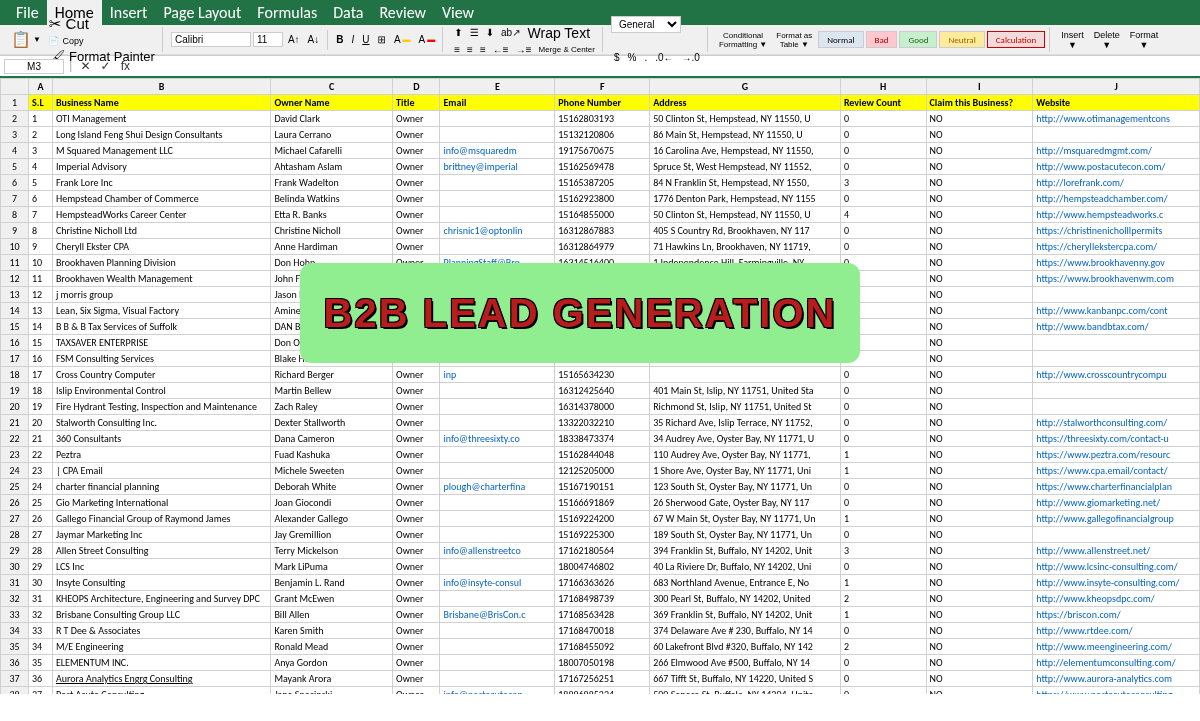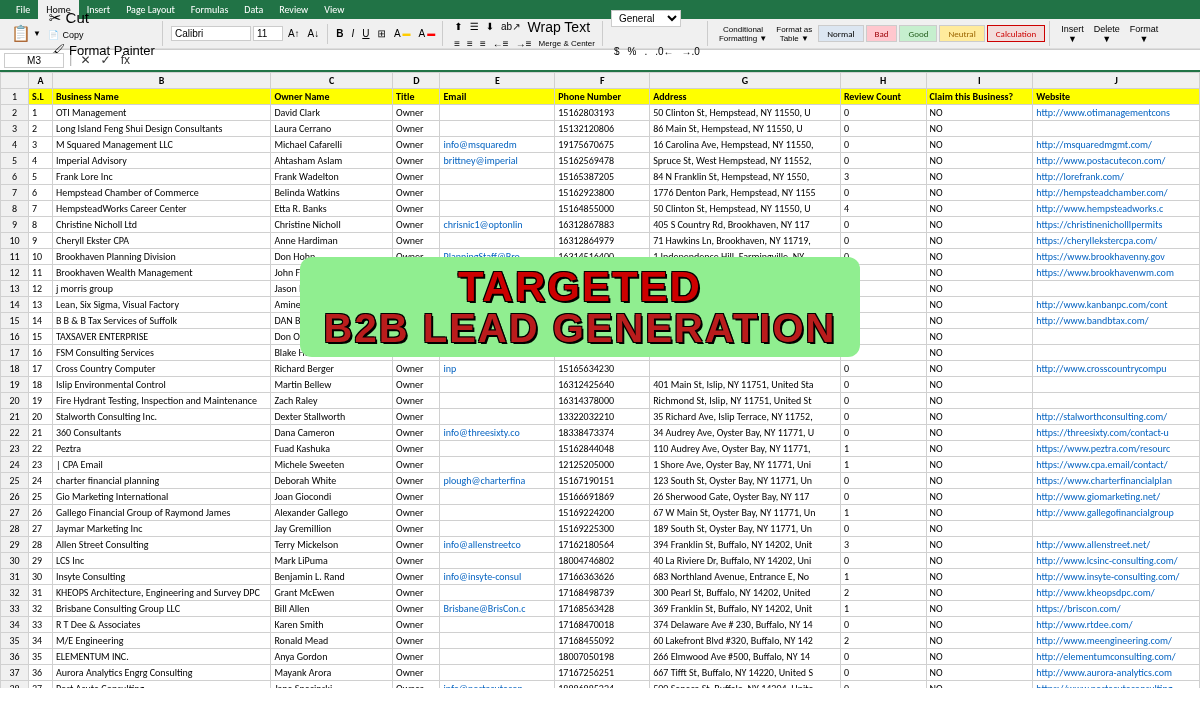--- a/index.html
+++ b/index.html
@@ -91,21 +91,21 @@
       font-size: 40px;
       font-weight: 900;
       color: #b91c1c;
       font-family: Impact, Arial Black, sans-serif;
       text-shadow: 2px 2px 0 #000, -1px -1px 0 #000, 1px -1px 0 #000, -1px 1px 0 #000;
       letter-spacing: 2px;
       line-height: 1;
     }
 
     .ribbon-tabs { display: flex; background: #217346; padding: 0 8px; }
-    .ribbon-tab { color: white; font-size: 10px; padding: 3px 8px; cursor: pointer; }
+    .ribbon-tab { color: white; font-size: 16px; padding: 3px 8px; cursor: pointer; }
     .ribbon-tab.active { background: #f0f0f0; color: #000; }
 
     .section-divider { width: 1px; background: #ccc; height: 20px; margin: 0 3px; }
 
     
     .num-fmt-box { width: 70px; border: 1px solid #ccc; padding: 1px 3px; font-size: 10px; background: white; }
   </style>
 </head>
 <body>
 
@@ -221,21 +221,20 @@
   <span class="formula-sep">|</span>
   <button class="formula-btn">✕</button>
   <button class="formula-btn">✓</button>
   <button class="formula-btn">fx</button>
   <input class="formula-input" value="" style="">
 </div>
 
 <div class="spreadsheet-container overlay-container">
 
   <div class="targeted-overlay">
-    <div class="targeted-text1">TARGETED</div>
     <div class="targeted-text2">B2B LEAD GENERATION</div>
   </div>
 
   <table class="spreadsheet">
     <thead>
       <tr>
         <th class="col-header col-a"></th>
         <th class="col-header col-a">A</th>
         <th class="col-header col-b">B</th>
         <th class="col-header col-c">C</th>
@@ -714,21 +713,21 @@
     <td class="cell cell-link"></td>
     <td class="cell">18007050198</td>
     <td class="cell" style="max-width:195px;overflow:hidden;text-overflow:ellipsis;">266 Elmwood Ave #500, Buffalo, NY 14</td>
     <td class="cell">0</td>
     <td class="cell">NO</td>
     <td class="cell cell-link" style="max-width:170px;overflow:hidden;text-overflow:ellipsis;">http://elementumconsulting.com/</td>
   </tr>
         <tr>
     <td class="row-header">37</td>
     <td class="cell">36</td>
-    <td class="cell" style="max-width:220px;overflow:hidden;text-overflow:ellipsis;">Aurora Analytics Engrg Consulting</td>
+    <td class="cell" style="max-width:220px;overflow:hidden;text-overflow:ellipsis;text-decoration:underline;">Aurora Analytics Engrg Consulting</td>
     <td class="cell">Mayank Arora</td>
     <td class="cell">Owner</td>
     <td class="cell cell-link"></td>
     <td class="cell">17167256251</td>
     <td class="cell" style="max-width:195px;overflow:hidden;text-overflow:ellipsis;">667 Tifft St, Buffalo, NY 14220, United S</td>
     <td class="cell">0</td>
     <td class="cell">NO</td>
     <td class="cell cell-link" style="max-width:170px;overflow:hidden;text-overflow:ellipsis;">http://www.aurora-analytics.com</td>
   </tr>
         <tr>

